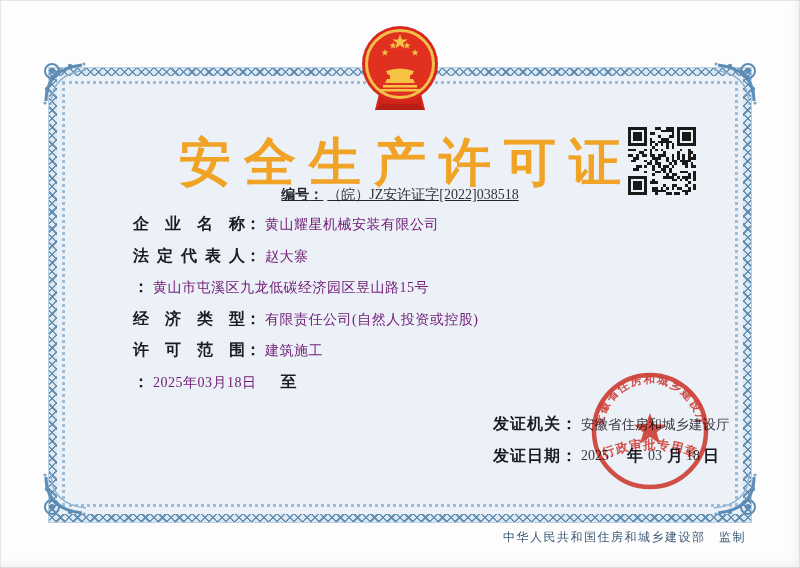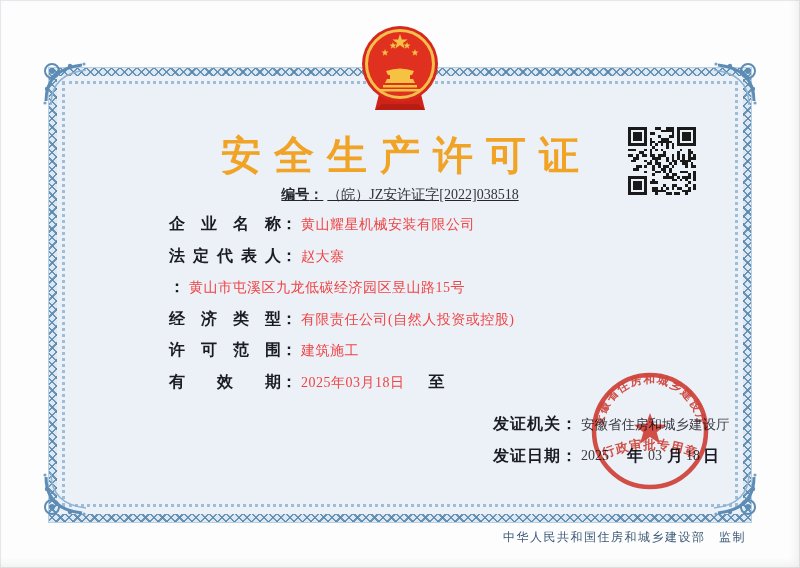--- a/index.html
+++ b/index.html
@@ -29,31 +29,31 @@
   .corner.br{top:471px;left:712px;transform:scale(-1,-1);}
 
   .emblem{position:absolute;left:360px;top:24px;width:80px;height:88px;}
 
   .credit-line{position:absolute;left:84px;top:108px;font-size:14px;color:#1d1d26;letter-spacing:.5px;}
   .credit-line .lbl{font-weight:bold;}
   .credit-line .val{font-weight:normal;color:#2e2e34;letter-spacing:1px;margin-left:6px;font-size:15px;}
 
   .title{
     position:absolute;left:0;right:0;top:128px;margin:0;text-align:center;
-    font-size:40px;font-weight:bold;color:#f0a325;letter-spacing:13px;text-indent:13px;
+    font-size:52px;font-weight:bold;color:#f0a325;letter-spacing:13px;text-indent:13px;
   }
   .serial{position:absolute;left:0;right:0;top:186px;text-align:center;font-size:14px;color:#26262e;text-decoration:underline;}
   .serial .lbl{font-weight:bold;}
   .serial .val{color:#33333a;margin-left:4px;}
 
   .fields{position:absolute;left:133px;top:214px;width:480px;}
-  .row{display:flex;align-items:flex-start;height:18px;margin-bottom:13.5px;font-size:16px;color:#1b1b24;margin-left:36px;}
+  .row{display:flex;align-items:flex-start;height:18px;margin-bottom:13.5px;font-size:16px;color:#1b1b24;}
   .flabel{display:inline-block;width:112px;font-weight:bold;text-align:justify;text-align-last:justify;}
   .colon{font-weight:bold;width:14px;}
-  .fval{font-size:14px;color:#ef4444;padding-top:2px;margin-left:6px;letter-spacing:.5px;}
+  .fval{font-size:14px;color:#701a75;padding-top:2px;margin-left:6px;letter-spacing:.5px;}
   .to{font-weight:bold;font-size:16px;color:#1b1b24;margin:0 24px 0 24px;padding-top:0;}
 
   .issuer-block{position:absolute;left:493px;top:414px;font-size:16px;color:#1b1b24;}
   .iss-row{height:18px;margin-bottom:14px;display:flex;align-items:flex-start;}
   .iss-row .ilabel{font-weight:bold;letter-spacing:1px;}
   .iss-row .icolon{font-weight:bold;}
   .iss-row .ival{font-size:13.5px;color:#3a3a40;padding-top:2px;margin-left:4px;}
   .date-row{margin-top:0;}
   .date-num{font-family:"Liberation Serif","DejaVu Serif",serif;font-size:14px;color:#3a3a40;padding-top:2px;}
   .dn-year{margin-left:4px;margin-right:18px;}
@@ -150,21 +150,20 @@
       <span class="flabel">经济类型</span>
         <span class="colon">：</span>
         <span class="fval serif">有限责任公司(自然人投资或控股)</span>
     </div>
     <div class="row">
       <span class="flabel">许可范围</span>
         <span class="colon">：</span>
         <span class="fval serif">建筑施工</span>
     </div>
     <div class="row">
-      <span class="flabel">有效期</span>
         <span class="colon">：</span>
         <span class="fval serif">2025年03月18日</span>
         <span class="to">至</span>
     </div>
   </div>
 
   <div class="issuer-block">
     <div class="iss-row">
       <span class="ilabel">发证机关</span>
         <span class="icolon">：</span>

